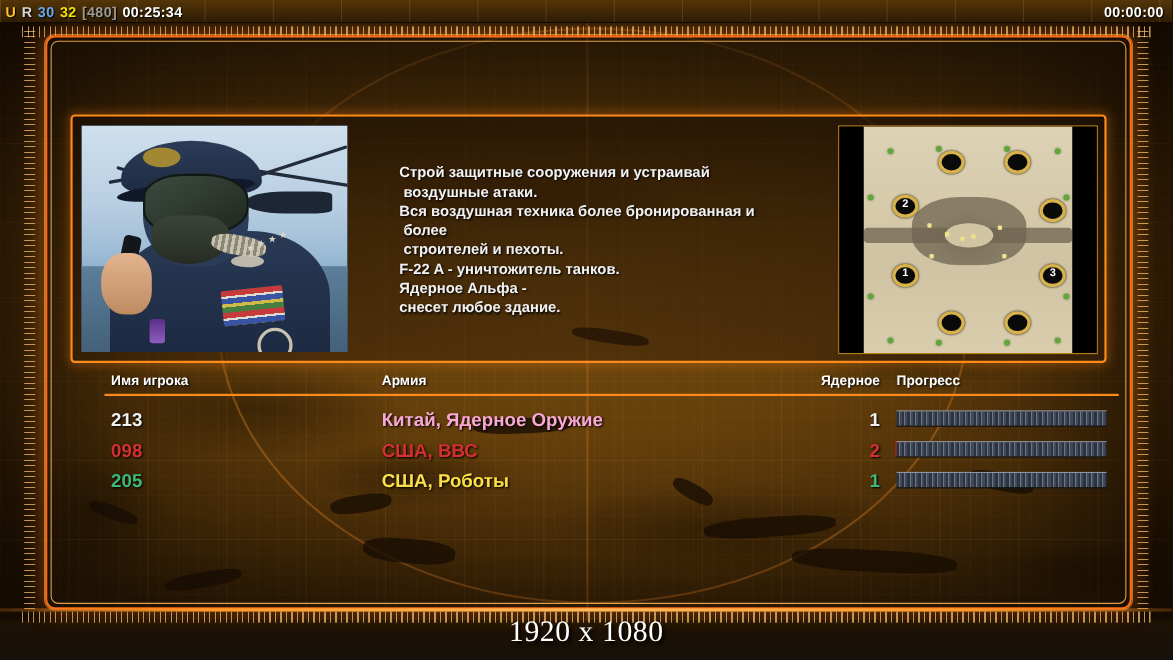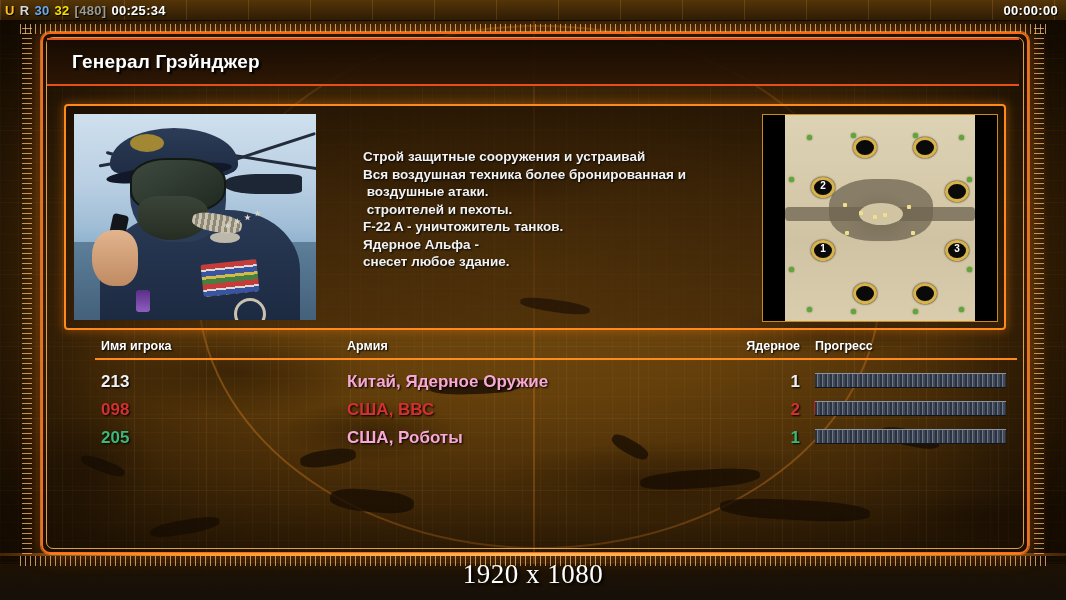--- a/index.html
+++ b/index.html
@@ -233,23 +233,20 @@
       <span class="tb-br">[480]</span>
       <span class="tb-clock">00:25:34</span>
     </div>
     <div class="tb-right">00:00:00</div>
   </div>
 
   <div class="frame">
     <div class="frame-inner"></div>
   </div>
 
-  <div class="titlebar">
-    <div class="title-text">Генерал Грэйнджер</div>
-  </div>
 
   <div class="infopanel">
 
     <div class="portrait">
       <div class="pt-sky"></div>
       <div class="pt-sea"></div>
       <div class="pt-heli-body"></div>
       <div class="pt-rotor" style="left:140px;top:34px;width:104px;transform:rotate(-18deg);"></div>
       <div class="pt-rotor" style="left:150px;top:46px;width:96px;transform:rotate(9deg);"></div>
       <div class="pt-rotor" style="left:30px;top:52px;width:110px;transform:rotate(16deg);"></div>
@@ -269,22 +266,23 @@
       <div class="pt-medal"></div>
       <div class="pt-badge"></div>
       <div class="pt-star" style="left:150px;top:108px;"></div>
       <div class="pt-star" style="left:160px;top:104px;"></div>
       <div class="pt-star" style="left:170px;top:100px;"></div>
       <div class="pt-star" style="left:180px;top:96px;"></div>
     </div>
 
     <div class="descbox">
       <div class="descline">Строй защитные сооружения и устраивай</div>
+      <div class="descline"> воздушные атаки.</div>
       <div class="descline">Вся воздушная техника более бронированная и</div>
-      <div class="descline"> воздушные атаки.</div>
+      <div class="descline"> более</div>
       <div class="descline"> строителей и пехоты.</div>
       <div class="descline">F-22 A - уничтожитель танков.</div>
       <div class="descline">Ядерное Альфа -</div>
       <div class="descline">снесет любое здание.</div>
     </div>
 
     <div class="minimap">
       <div class="mm-terrain"></div>
       <div class="mm-ridge" style="left:22px;top:92px;width:190px;height:14px;border-radius:4px;"></div>
       <div class="mm-ridge" style="left:66px;top:64px;width:104px;height:62px;border-radius:42%;"></div>
@@ -358,21 +356,21 @@
     <div class="tr" style="margin-top:4px;">
       <div class="td col-name" style="color:#d43030">098</div>
       <div class="td col-army" style="color:#d43030">США, ВВС</div>
       <div class="td col-team" style="color:#d43030">2</div>
       <div class="pbar-red"></div>
       <div class="pbar"></div>
     </div>
 
     <div class="tr" style="margin-top:4px;">
       <div class="td col-name" style="color:#3cb878">205</div>
-      <div class="td col-army" style="color:#f9a8d4">США, Роботы</div>
+      <div class="td col-army" style="color:#fde047">США, Роботы</div>
       <div class="td col-team" style="color:#3cb878">1</div>
       <div class="pbar"></div>
     </div>
   </div>
 
   <div class="bottomline"></div>
   <div class="reslabel">1920 x 1080</div>
 
 </div>
 

